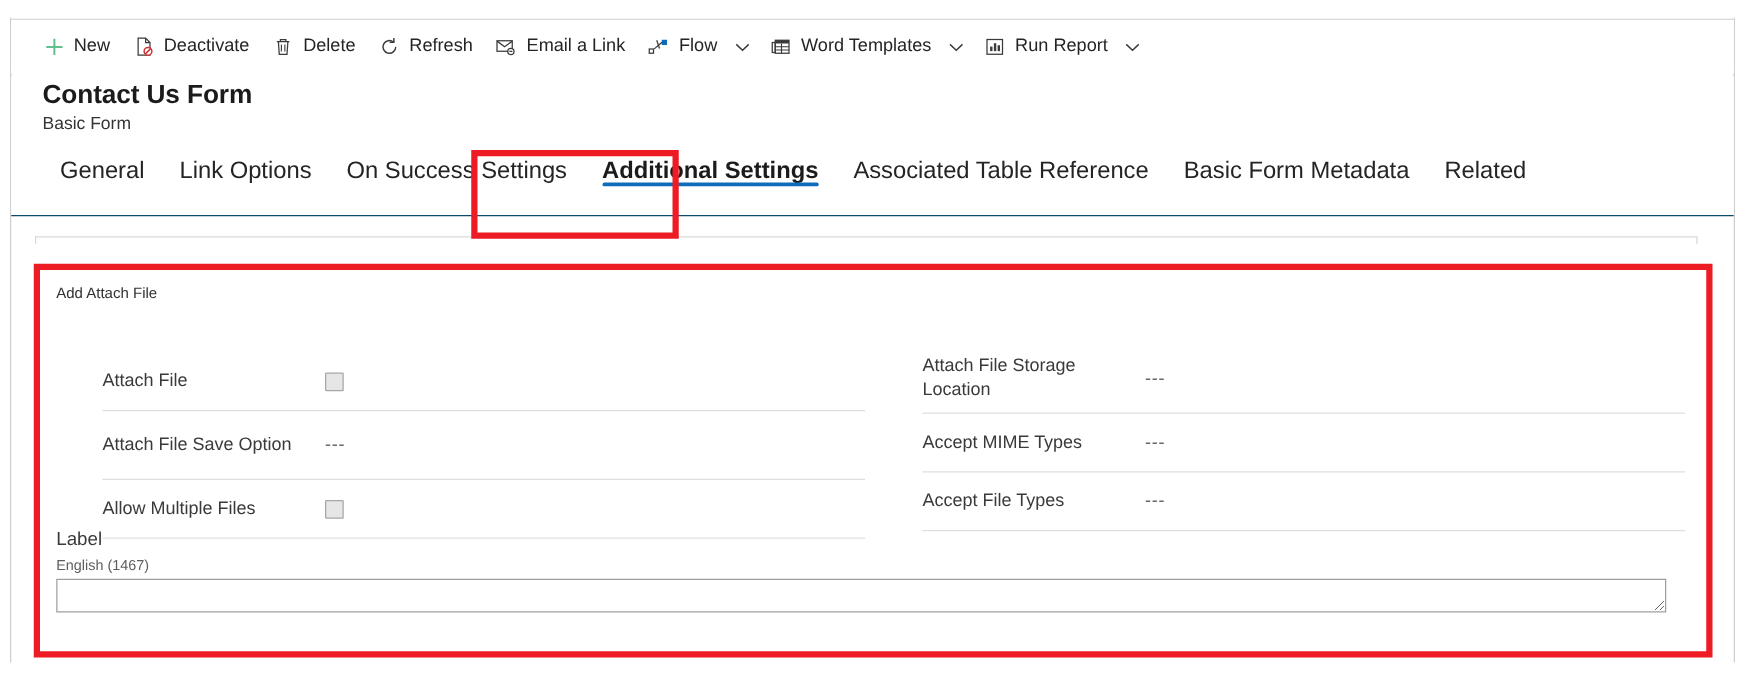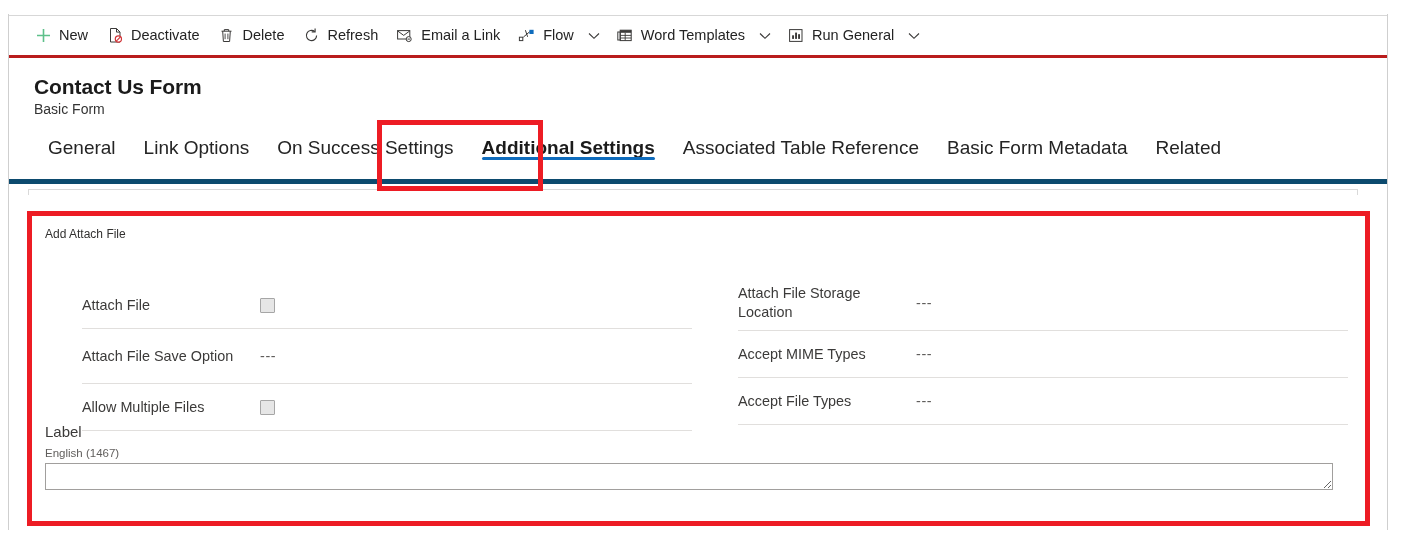--- a/index.html
+++ b/index.html
@@ -31,21 +31,21 @@
 
   
   .command-bar {
     position: absolute;
     left: 9px;
     top: 15px;
     width: 1378px;
     height: 46px;
     box-sizing: border-box;
     border-top: 1px solid #d7d7d7;
-    border-bottom: 6px solid #b91c1c;
+    border-bottom: 2px solid #b91c1c;
     background: #ffffff;
     display: flex;
     align-items: center;
     padding-left: 16px;
   }
   .cmd-btn {
     display: flex;
     align-items: center;
     height: 44px;
     padding: 0 9px;
@@ -72,25 +72,25 @@
     justify-content: center;
     cursor: pointer;
     margin-right: 2px;
   }
   .cmd-caret svg { display: block; }
 
   
   .form-header {
     position: absolute;
     left: 9px;
-    top: 58px;
+    top: 47px;
     width: 1378px;
     height: 126px;
     box-sizing: border-box;
-    border-bottom: 5px solid #0c4a6e;
+    border-bottom: 1px solid #0c4a6e;
     background: #ffffff;
     text-align: right;
   }
   .title-main {
     position: absolute;
     left: 25px;
     top: 17px;
     font-size: 21px;
     font-weight: bold;
     color: #1b1b1b;
@@ -359,21 +359,21 @@
 
     <div class="cmd-btn">
       <span class="cmd-ico">
         <svg width="18" height="17" viewBox="0 0 18 17">
           <rect x="2.6" y="2.6" width="12.4" height="11.8" fill="none" stroke="#3b3a39" stroke-width="1"></rect>
           <rect x="5.1" y="8.3" width="1.9" height="3.6" fill="#3b3a39"></rect>
           <rect x="8.1" y="5.6" width="1.9" height="6.3" fill="#3b3a39"></rect>
           <rect x="11.1" y="7.2" width="1.9" height="4.7" fill="#3b3a39"></rect>
         </svg>
       </span>
-      <span class="cmd-label">Run General</span>
+      <span class="cmd-label">Run Report</span>
     </div>
     <div class="cmd-caret">
       <svg width="12" height="8" viewBox="0 0 12 8">
           <path d="M1 1.5L6 6.3l5-4.8" fill="none" stroke="#3b3a39" stroke-width="1.15"></path>
         </svg>
     </div>
 
   </div>
 
   <div class="form-header">

